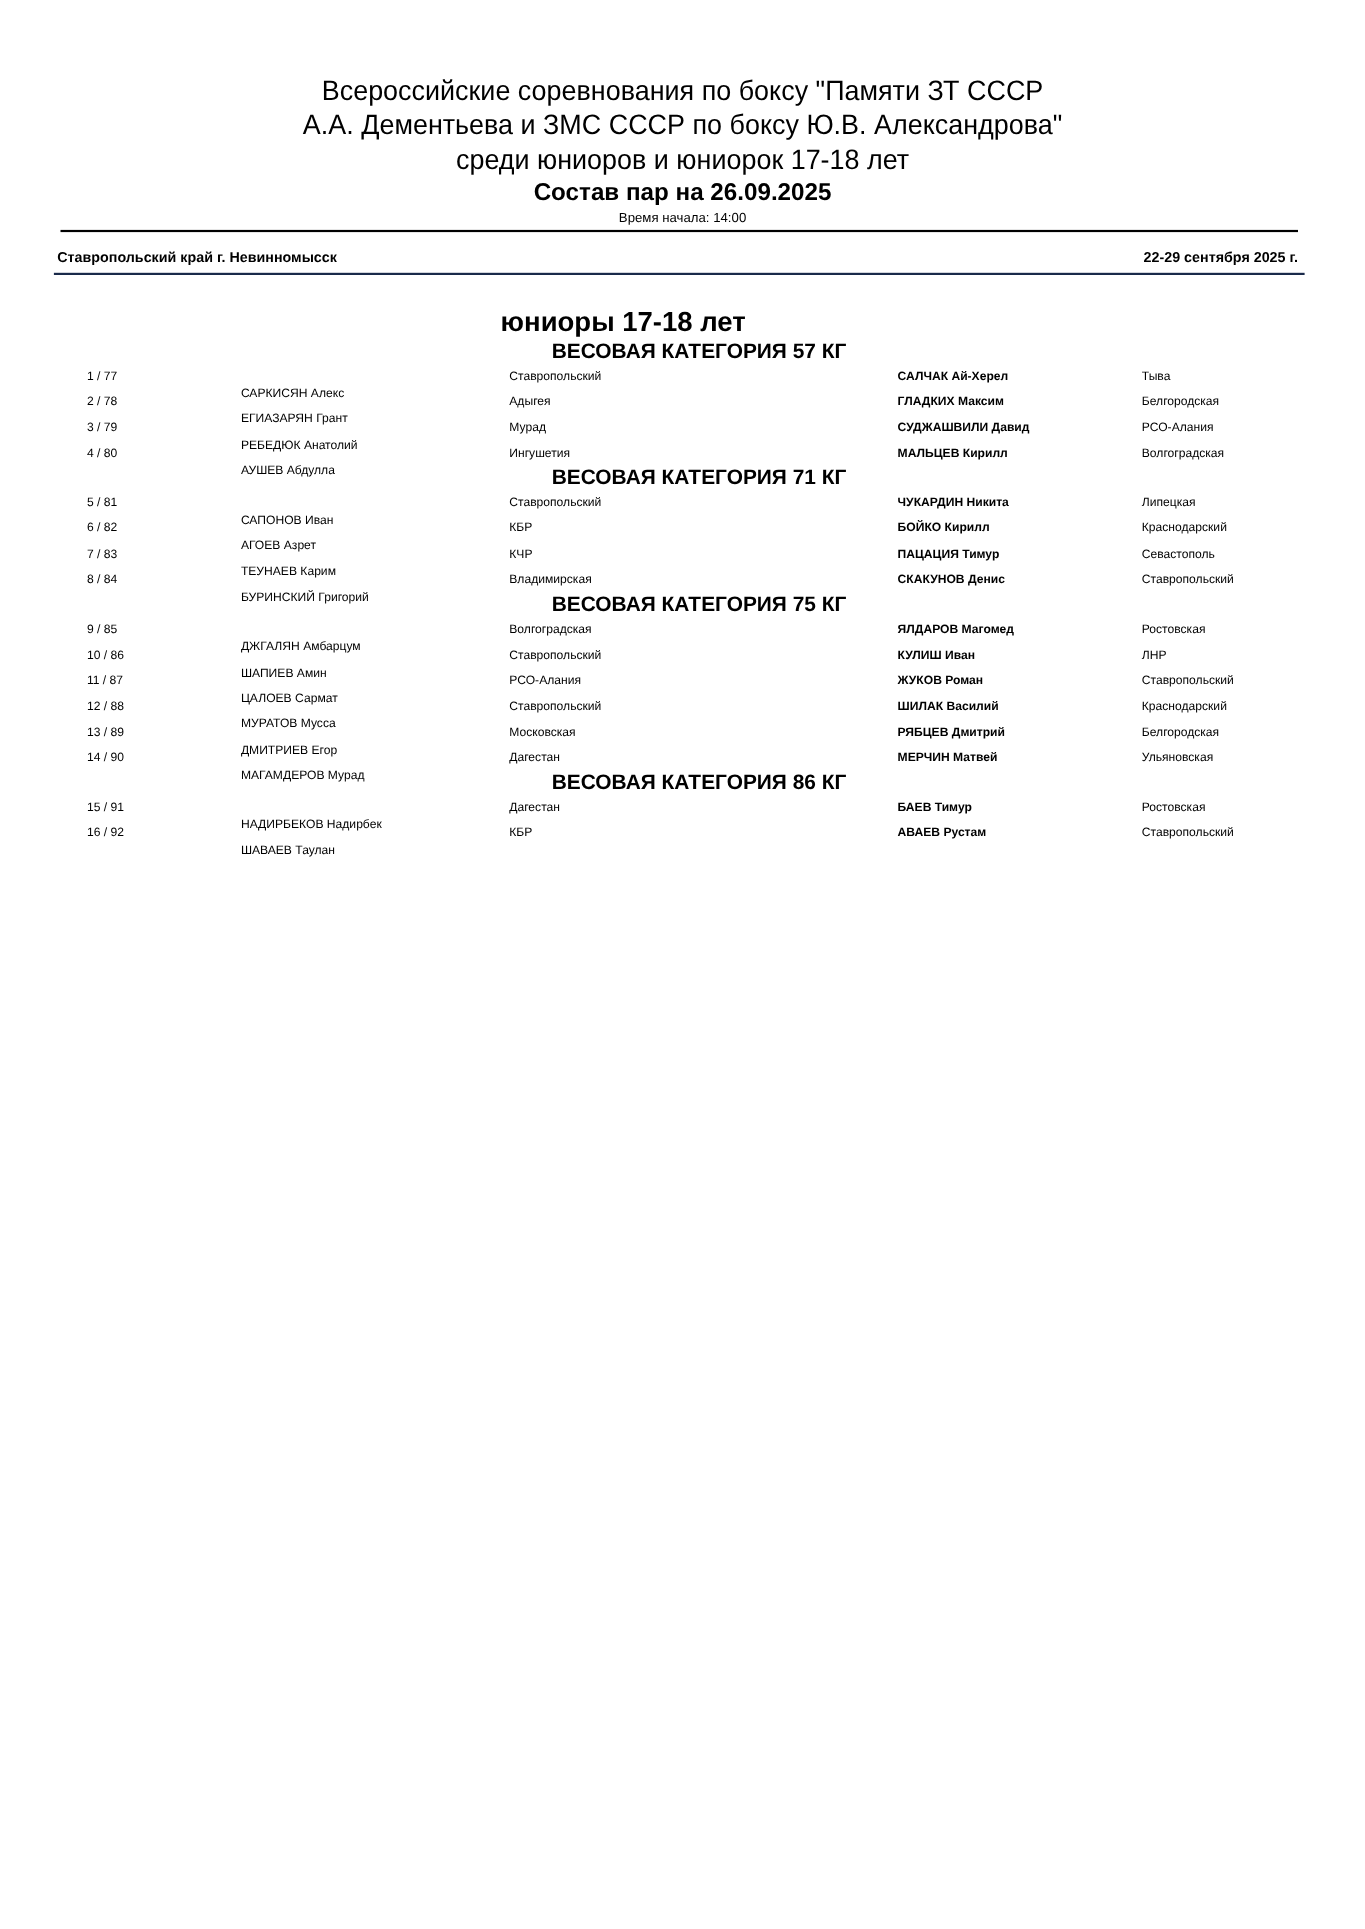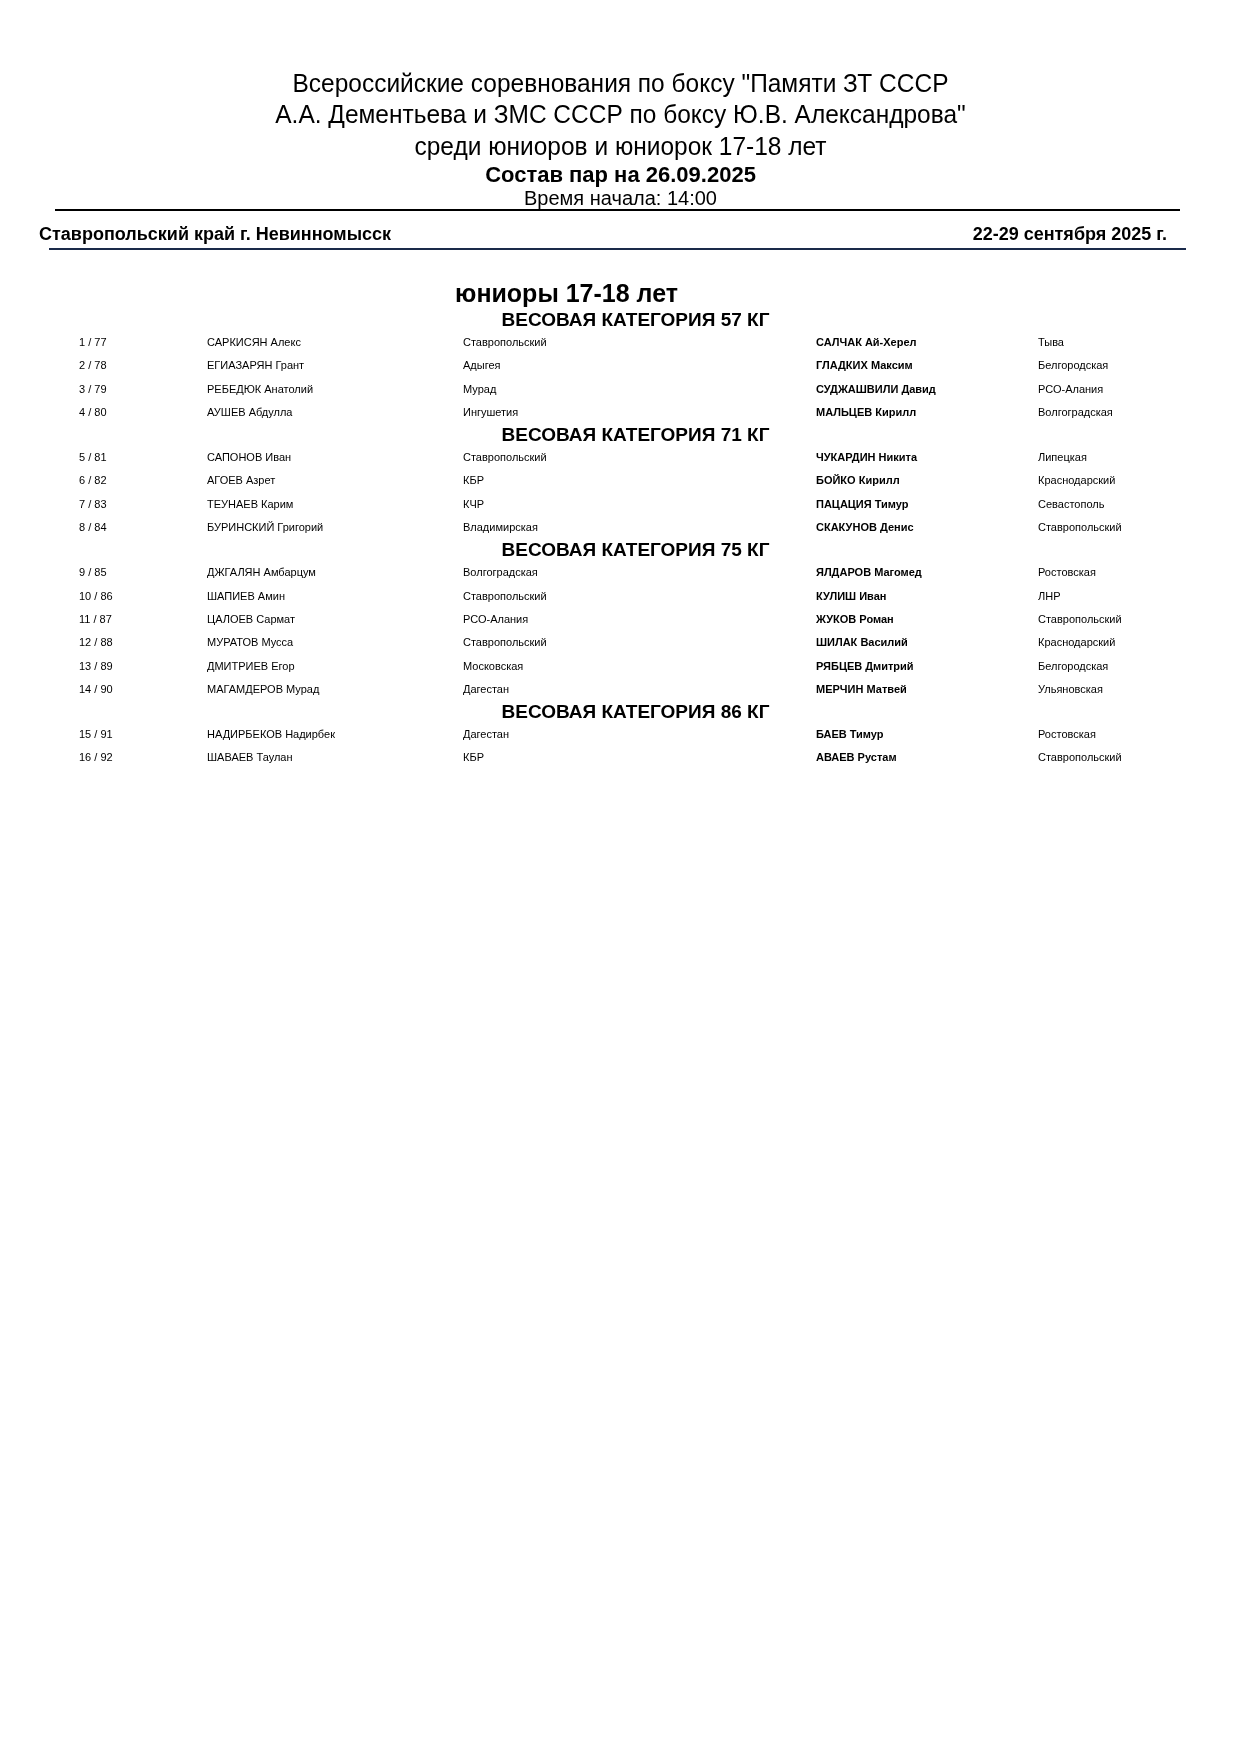--- a/index.html
+++ b/index.html
@@ -14,29 +14,29 @@
     }
     .t1 { top: 68px; }
     .t2 { top: 99px; }
     .t3 { top: 131px; }
     .subtitle {
       position: absolute; left: 0; width: 1241px; text-align: center;
       top: 162px; font-size: 22px; font-weight: bold; line-height: 26px;
     }
     .start-time {
       position: absolute; left: 0; width: 1241px; text-align: center;
-      top: 188px; font-size: 20px; line-height: 20px;
+      top: 188px; font-size: 12px; line-height: 20px;
     }
     .rule-top {
       position: absolute; left: 55px; width: 1125px; top: 209px;
       height: 2px; background: #000000;
     }
     .loc-bar {
-      position: absolute; left: 39px; width: 1128px; top: 223px;
-      font-size: 18px; font-weight: bold; line-height: 22px;
+      position: absolute; left: 52px; width: 1128px; top: 223px;
+      font-size: 13px; font-weight: bold; line-height: 22px;
       display: flex; justify-content: space-between;
     }
     .rule-bottom {
       position: absolute; left: 49px; width: 1137px; top: 248px;
       height: 2px; background: #1a2a4a;
     }
     .group-title {
       position: absolute; left: 0; width: 1133px; text-align: center;
       top: 278px; font-size: 25px; font-weight: bold; line-height: 30px;
     }
@@ -46,21 +46,21 @@
     .category {
       text-align: center; font-size: 19px; font-weight: bold;
       line-height: 22px; height: 22px; margin-left: 0px;
     }
     .row {
       position: relative; height: 23.3px; font-size: 11px; line-height: 23px;
       white-space: nowrap;
     }
     .row span { position: absolute; top: 0; }
     .c-num  { left: 64px; }
-    .c-red  { left: 192px; }
+    .c-red  { left: 204px; margin-top: 16px; }
     .c-redr { left: 448px; }
     .c-blue { left: 801px; font-weight: bold; }
     .c-bluer{ left: 1023px; }
   </style>
 </head>
 <body>
 
 <div class="title-line t1">Всероссийские соревнования по боксу "Памяти ЗТ СССР</div>
 <div class="title-line t2">А.А. Дементьева и ЗМС СССР по боксу Ю.В. Александрова"</div>
 <div class="title-line t3">среди юниоров и юниорок 17-18 лет</div>

